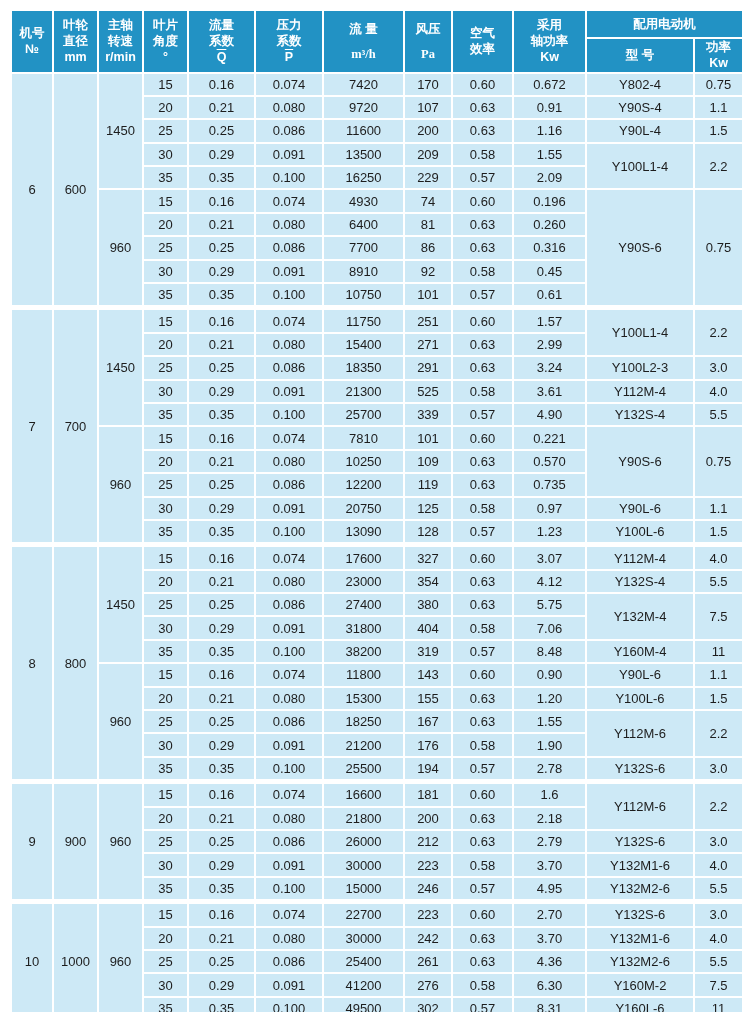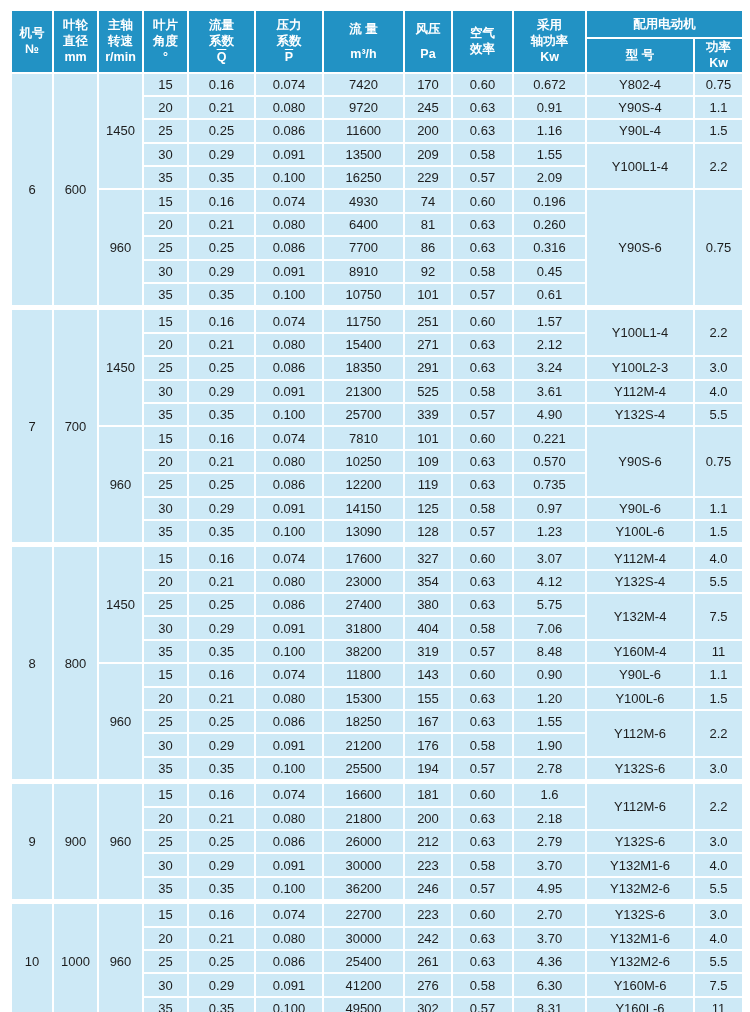--- a/index.html
+++ b/index.html
@@ -30,21 +30,21 @@
   }
   .spec-table th {
     background: #2292c4;
     color: #ffffff;
     font-size: 12.5px;
     font-weight: bold;
     line-height: 1.3;
     height: 26px;
   }
   .spec-table th span { display: block; }
-  .spec-table th.gap span + span { margin-top: 9px; }
+  .spec-table th.gap span + span { margin-top: 9px; font-family: Liberation Serif, serif; }
   .spec-table td {
     background: #cde9f6;
     color: #1d1d1d;
     font-size: 13px;
     height: 21.4px;
     line-height: 1;
   }
   tr.group-start td { border-top: 5px solid #ffffff; }
   .ovl { text-decoration: overline; }
 </style>
@@ -138,21 +138,21 @@
           <td>0.60</td>
           <td>0.672</td>
           <td>Y802-4</td>
           <td>0.75</td>
         </tr>
         <tr>
           <td>20</td>
           <td>0.21</td>
           <td>0.080</td>
           <td>9720</td>
-          <td>245</td>
+          <td>107</td>
           <td>0.63</td>
           <td>0.91</td>
           <td>Y90S-4</td>
           <td>1.1</td>
         </tr>
         <tr>
           <td>25</td>
           <td>0.25</td>
           <td>0.086</td>
           <td>11600</td>
@@ -244,21 +244,21 @@
           <td rowspan="2">Y100L1-4</td>
           <td rowspan="2">2.2</td>
         </tr>
         <tr>
           <td>20</td>
           <td>0.21</td>
           <td>0.080</td>
           <td>15400</td>
           <td>271</td>
           <td>0.63</td>
-          <td>2.12</td>
+          <td>2.99</td>
         </tr>
         <tr>
           <td>25</td>
           <td>0.25</td>
           <td>0.086</td>
           <td>18350</td>
           <td>291</td>
           <td>0.63</td>
           <td>3.24</td>
           <td>Y100L2-3</td>
@@ -313,21 +313,21 @@
           <td>0.086</td>
           <td>12200</td>
           <td>119</td>
           <td>0.63</td>
           <td>0.735</td>
         </tr>
         <tr>
           <td>30</td>
           <td>0.29</td>
           <td>0.091</td>
-          <td>14150</td>
+          <td>20750</td>
           <td>125</td>
           <td>0.58</td>
           <td>0.97</td>
           <td>Y90L-6</td>
           <td>1.1</td>
         </tr>
         <tr>
           <td>35</td>
           <td>0.35</td>
           <td>0.100</td>
@@ -490,21 +490,21 @@
           <td>223</td>
           <td>0.58</td>
           <td>3.70</td>
           <td>Y132M1-6</td>
           <td>4.0</td>
         </tr>
         <tr>
           <td>35</td>
           <td>0.35</td>
           <td>0.100</td>
-          <td>36200</td>
+          <td>15000</td>
           <td>246</td>
           <td>0.57</td>
           <td>4.95</td>
           <td>Y132M2-6</td>
           <td>5.5</td>
         </tr>
         <tr class="group-start">
           <td rowspan="5">10</td>
           <td rowspan="5">1000</td>
           <td rowspan="5">960</td>
@@ -541,21 +541,21 @@
           <td>5.5</td>
         </tr>
         <tr>
           <td>30</td>
           <td>0.29</td>
           <td>0.091</td>
           <td>41200</td>
           <td>276</td>
           <td>0.58</td>
           <td>6.30</td>
-          <td>Y160M-6</td>
+          <td>Y160M-2</td>
           <td>7.5</td>
         </tr>
         <tr>
           <td>35</td>
           <td>0.35</td>
           <td>0.100</td>
           <td>49500</td>
           <td>302</td>
           <td>0.57</td>
           <td>8.31</td>

